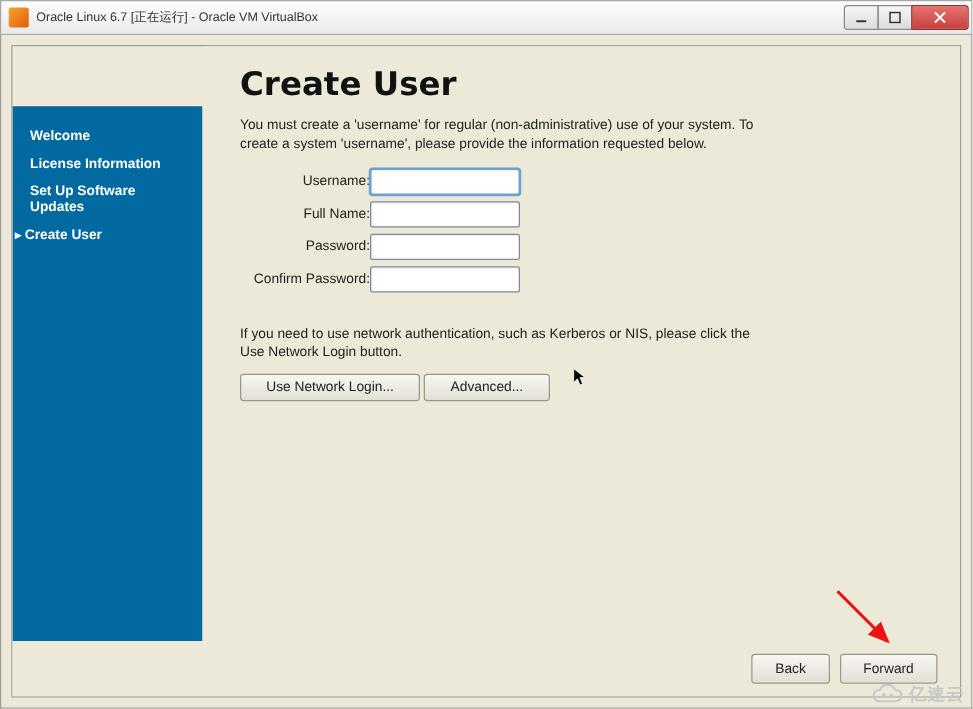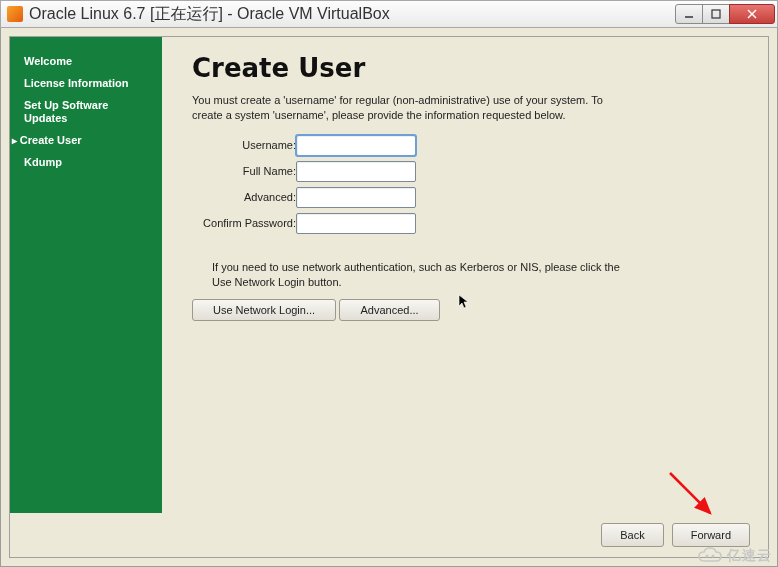--- a/index.html
+++ b/index.html
@@ -1,48 +1,48 @@
 <!DOCTYPE html>
 <html><head>
   <meta charset="utf-8">
   <style>
     * { box-sizing: border-box; margin: 0; padding: 0; }
     body { font-family: "Segoe UI", Tahoma, sans-serif; font-size: 12px; background: #fff; width: 778px; height: 567px; overflow: hidden; position: relative; }
 
     
     .win-titlebar { height: 28px; background: linear-gradient(#fdfdfd,#eaeaea); border: 1px solid #a8a8a8; display: flex; align-items: center; padding-left: 6px; }
     .win-titlebar .vb-icon { width: 16px; height: 16px; background: linear-gradient(135deg,#f7a42a,#e45c0c); border-radius: 2px; display: inline-block; margin-right: 6px; }
-    .win-titlebar .title { color: #333; font-size: 16px; flex: 1; }
+    .win-titlebar .title { color: #333; font-size: 10px; flex: 1; }
     .win-ctrls { display: flex; height: 20px; margin-right: 2px; }
     .win-btn { width: 28px; height: 20px; border: 1px solid #8a8a8a; background: linear-gradient(#f6f6f6,#dcdcdc); display: flex; align-items: center; justify-content: center; font-size: 11px; color:#333; margin-left:-1px; }
     .win-btn.close { background: linear-gradient(#e77470,#c6403a); color:#fff; border-color:#9b2e29; width: 46px; border-top-right-radius:3px; border-bottom-right-radius:3px;}
     .win-btn.min{border-top-left-radius:3px;border-bottom-left-radius:3px;}
     .win-btn svg{width:10px;height:10px;}
 
     
     .vm-frame { position: absolute; top: 28px; left: 0; right: 0; bottom: 0; background: #ece9d8; border:1px solid #9c9c9c; border-top:none; padding:8px; }
     .installer { background: #ece9d8; width: 100%; height: 100%; display: flex; flex-direction: column; border:1px solid #a0a0a0; }
 
     .installer-body { flex: 1; display: flex; overflow:hidden;}
-    .sidebar { width: 152px; background: #15803d; padding: 14px 10px 14px 14px; color: #fff; font-size: 11px; font-weight: bold; font-family: Verdana, sans-serif; }
+    .sidebar { width: 152px; background: #0369a1; padding: 14px 10px 14px 14px; color: #fff; font-size: 11px; font-weight: bold; font-family: Verdana, sans-serif; margin-top: 48px; }
     .sidebar .item { padding: 4px 0; line-height: 1.25; }
     .sidebar .item.current::before { content: "▸ "; font-size: 10px; margin-left:-12px; }
     .sidebar .item.current { margin-left: 0; }
     .sidebar .item:not(.current){ margin-left:0; }
 
     .content { flex: 1; background: #ece9d8; padding: 10px 30px 10px 30px; color: #222; }
     h1.page-title { font-size: 26px; font-weight: bold; color: #111; margin: 6px 0 10px 0; font-family: "DejaVu Sans", Verdana, sans-serif; }
     .desc { font-size: 11px; color: #222; line-height: 1.35; margin-bottom: 12px; max-width: 420px; }
 
     .form-row { display: flex; align-items: center; margin-bottom: 5px; }
     .form-row label { width: 104px; font-size: 11px; color: #222; text-align: right; }
     .text-input { width: 120px; height: 21px; border: 1px solid #7a8a99; background: #fff; border-radius:2px; font-size:11px; padding:0 4px; box-shadow: inset 1px 1px 1px rgba(0,0,0,.07);}
     .text-input.focus { outline: 2px solid #6ca0d6; outline-offset:-1px; border-color:#4a72a4; }
 
-    .para { font-size: 11px; color: #222; line-height: 1.35; margin-top: 26px; margin-bottom: 10px; max-width: 420px; margin-left: 20px; }
+    .para { font-size: 11px; color: #222; line-height: 1.35; margin-top: 26px; margin-bottom: 10px; max-width: 420px; }
     .gtk-btn { display:inline-block; padding: 4px 20px; font-size: 11px; background: linear-gradient(#f7f6f2,#e2dfd6); border: 1px solid #9b988c; border-radius: 3px; color:#222; cursor:pointer; }
 
     .footer { height: 44px; background: #ece9d8; display: flex; align-items: center; justify-content: flex-end; padding: 0 18px; gap:8px; }
     .footer .gtk-btn{ padding:5px 18px; }
 
     
     .arrow { position: absolute; right: 54px; bottom: 40px; width: 60px; height: 60px; pointer-events:none; }
     .watermark { position: absolute; right: 6px; bottom: 2px; font-size: 14px; color: #c8c8c8; display:flex; align-items:center; gap:4px; font-weight:bold; letter-spacing:1px; }
     .watermark svg{width:26px;height:18px;}
     .cursor { position:absolute; left:458px; top:294px; width:12px; height:16px; }
@@ -75,37 +75,36 @@
 
 <div class="vm-frame">
   <div class="installer">
     <div class="installer-body">
 
       <div class="sidebar">
         <div class="item">Welcome</div>
         <div class="item">License Information</div>
         <div class="item">Set Up Software Updates</div>
         <div class="item current">Create User</div>
-        <div class="item">Kdump</div>
       </div>
 
       <div class="content">
         <h1 class="page-title">Create User</h1>
         <p class="desc">You must create a 'username' for regular (non-administrative) use of your system.  To create a system 'username', please provide the information requested below.</p>
 
         <div class="form-row">
           <label>Username:</label>
           <input class="text-input focus" type="text" value="" style="">
         </div>
         <div class="form-row">
           <label>Full Name:</label>
           <input class="text-input" type="text" value="" style="">
         </div>
         <div class="form-row">
-          <label>Advanced:</label>
+          <label>Password:</label>
           <input class="text-input" type="password" value="" style="">
         </div>
         <div class="form-row">
           <label>Confirm Password:</label>
           <input class="text-input" type="password" value="" style="">
         </div>
 
         <p class="para">If you need to use network authentication, such as Kerberos or NIS, please click the Use Network Login button.</p>
         <button class="gtk-btn">Use Network Login...</button>
 

